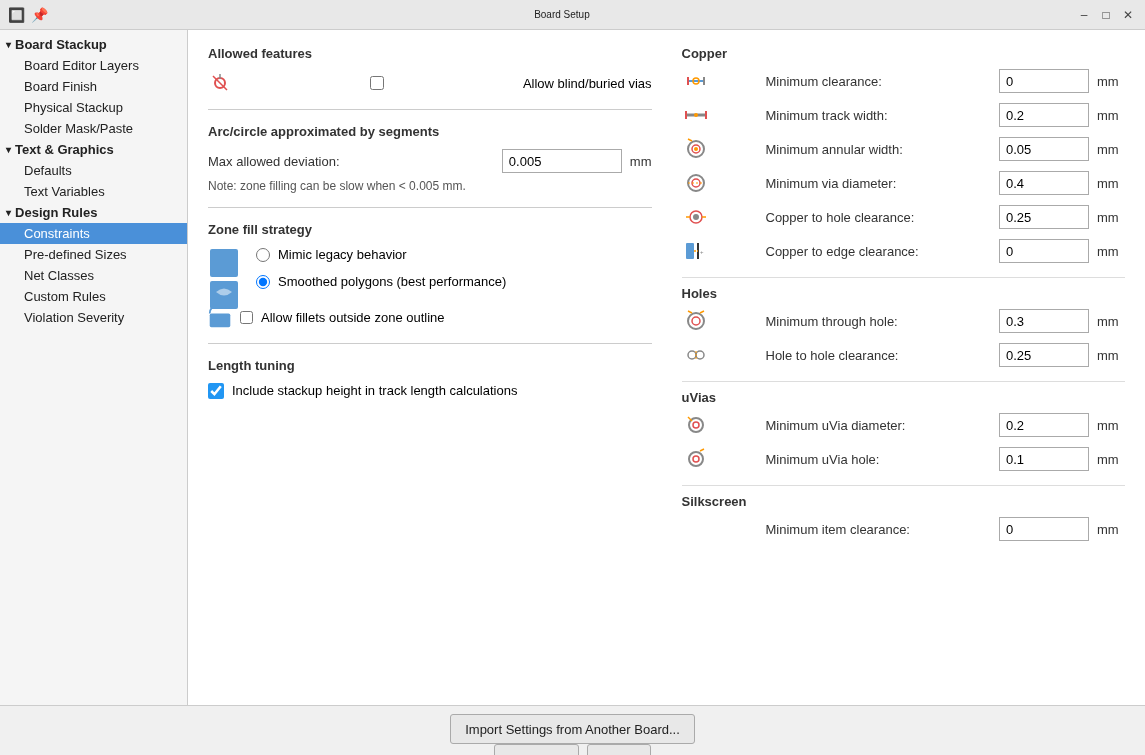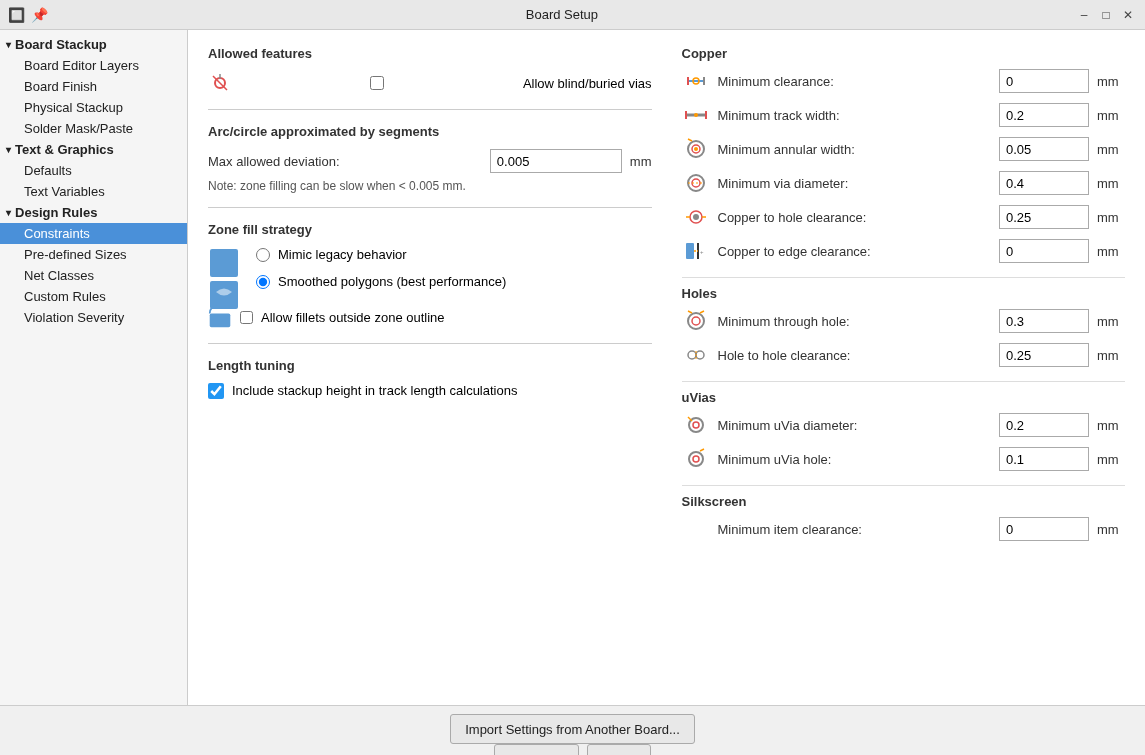--- a/index.html
+++ b/index.html
@@ -26,21 +26,21 @@
       flex-shrink: 0;
     }
     .titlebar-left {
       display: flex;
       align-items: center;
       gap: 6px;
     }
     .titlebar-title {
       flex: 1;
       text-align: center;
-      font-size: 13px;
+      font-size: 10px;
       color: #222;
     }
     .titlebar-controls {
       display: flex;
       gap: 4px;
     }
     .titlebar-btn {
       width: 18px;
       height: 18px;
       background: none;
@@ -161,21 +161,21 @@
       align-items: center;
       gap: 8px;
       margin-top: 8px;
     }
     .arc-label {
       font-size: 13px;
       color: #333;
       flex: 1;
     }
     .arc-input {
-      width: 132px;
+      width: 120px;
       height: 24px;
       border: 1px solid #aaa;
       padding: 2px 6px;
       font-size: 13px;
       background: #fff;
     }
     .arc-unit {
       font-size: 13px;
       color: #333;
     }
@@ -237,20 +237,21 @@
       height: 28px;
       flex-shrink: 0;
       display: flex;
       align-items: center;
       justify-content: center;
     }
     .field-row-label {
       flex: 1;
       font-size: 13px;
       color: #333;
+      margin-left: 48px;
     }
     .field-row-input {
       width: 90px;
       height: 24px;
       border: 1px solid #aaa;
       padding: 2px 6px;
       font-size: 13px;
       background: #fff;
     }
     .field-row-unit {

